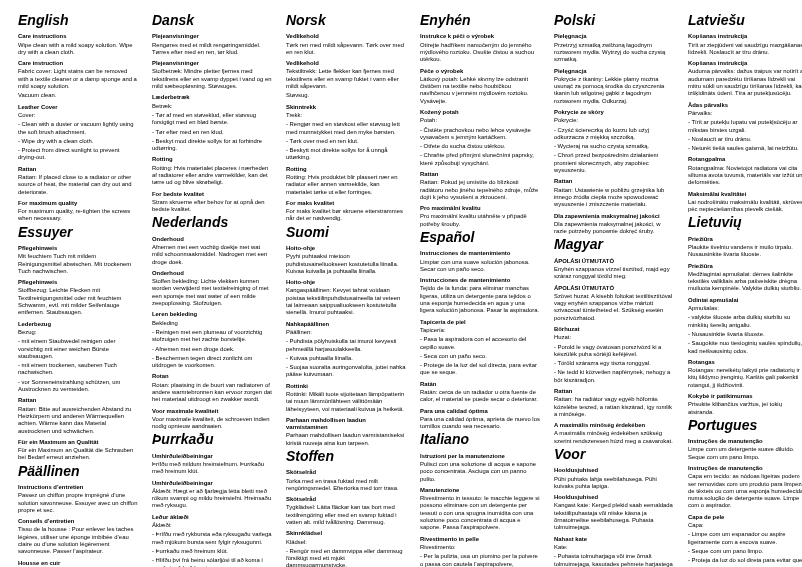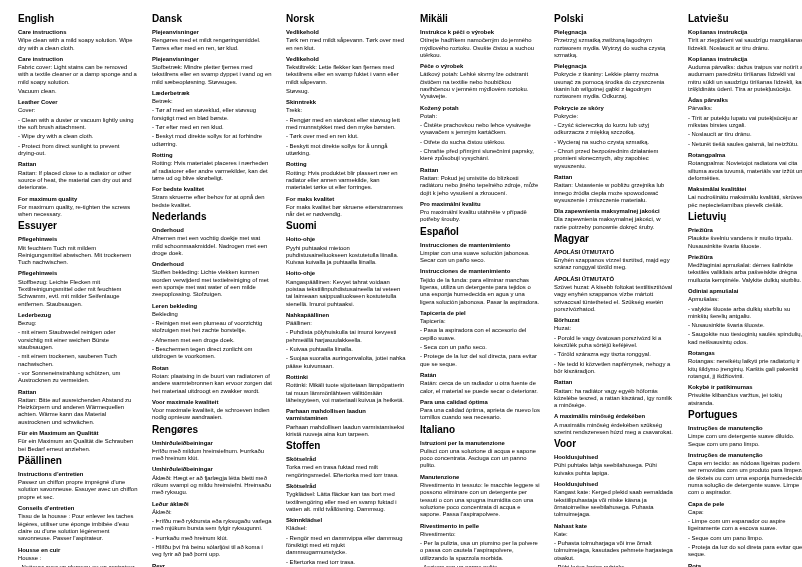--- a/index.html
+++ b/index.html
@@ -13,24 +13,25 @@
   .page {
     box-sizing: border-box;
     padding: 13px 0 0 18px;
     display: flex;
     align-items: flex-start;
   }
   .column { width: 120px; margin-right: 14px; flex: none; }
   .lang-block { min-height: 146px; }
   .lang-block:nth-child(2) { min-height: 158px; }
   .lang-title {
-    font-size: 10px;
+    font-size: 14px;
     font-weight: bold;
     margin: 0 0 5px 0;
     line-height: 1.1;
+    font-style: italic;
   }
   .sec-heading {
     font-size: 5.9px;
     font-weight: bold;
     margin: 4px 0 1px 0;
     line-height: 1.22;
   }
   .sec-text {
     font-size: 5.9px;
     font-weight: normal;
@@ -114,21 +115,21 @@
         <p class="sec-text">Bekleding</p>
         <p class="sec-text">- Reinigen met een plumeau of voorzichtig stofzuigen met het zachte borsteltje.</p>
         <p class="sec-text">- Afnemen met een droge doek.</p>
         <p class="sec-text">- Beschermen tegen direct zonlicht om uitdrogen te voorkomen.</p>
         <h3 class="sec-heading">Rotan</h3>
         <p class="sec-text">Rotan: plaatsing in de buurt van radiatoren of andere warmtebronnen kan ervoor zorgen dat het materiaal uitdroogt en zwakker wordt.</p>
         <h3 class="sec-heading">Voor maximale kwaliteit</h3>
         <p class="sec-text">Voor maximale kwaliteit, de schroeven indien nodig opnieuw aandraaien.</p>
       </section>
       <section class="lang-block">
-        <h2 class="lang-title">Rengøres</h2>
+        <h2 class="lang-title">Þurrkaðu</h2>
         <h3 class="sec-heading">Umhirðuleiðbeiningar</h3>
         <p class="sec-text">Þrífðu með mildum hreinsiefnum. Þurrkaðu með hreinum klút.</p>
         <h3 class="sec-heading">Umhirðuleiðbeiningar</h3>
         <p class="sec-text">Áklæði: Hægt er að fjarlægja létta bletti með rökum svampi og mildu hreinsiefni. Hreinsaðu með ryksugu.</p>
         <h3 class="sec-heading">Leður áklæði</h3>
         <p class="sec-text">Áklæði:</p>
         <p class="sec-text">- Þrífðu með rykbursta eða ryksugaðu varlega með mjúkum bursta sem fylgir ryksugunni.</p>
         <p class="sec-text">- Þurrkaðu með hreinum klút.</p>
         <p class="sec-text">- Hlífðu því frá beinu sólarljósi til að koma í veg fyrir að það þorni upp.</p>
         <h3 class="sec-heading">Reyr</h3>
@@ -175,21 +176,21 @@
         <h3 class="sec-heading">Skötselråd</h3>
         <p class="sec-text">Tygklädsel: Lätta fläckar kan tas bort med textilrengöring eller med en svamp fuktad i vatten alt. mild tvållösning. Dammsug.</p>
         <h3 class="sec-heading">Skinnklädsel</h3>
         <p class="sec-text">Klädsel:</p>
         <p class="sec-text">- Rengör med en dammvippa eller dammsug försiktigt med ett mjukt dammsugarmunstycke.</p>
         <p class="sec-text">- Eftertorka med torr trasa.</p>
       </section>
     </div>
     <div class="column">
       <section class="lang-block">
-        <h2 class="lang-title">Mikäli</h2>
+        <h2 class="lang-title">Enyhén</h2>
         <h3 class="sec-heading">Instrukce k péči o výrobek</h3>
         <p class="sec-text">Otírejte hadříkem namočeným do jemného mýdlového roztoku. Osušte čistou a suchou utěrkou.</p>
         <h3 class="sec-heading">Péče o výrobek</h3>
         <p class="sec-text">Látkový potah: Lehké skvrny lze odstranit čističem na textilie nebo houbičkou navlhčenou v jemném mýdlovém roztoku. Vysávejte.</p>
         <h3 class="sec-heading">Kožený potah</h3>
         <p class="sec-text">Potah:</p>
         <p class="sec-text">- Čistěte prachovkou nebo lehce vysávejte vysavačem s jemným kartáčkem.</p>
         <p class="sec-text">- Otřete do sucha čistou utěrkou.</p>
         <p class="sec-text">- Chraňte před přímými slunečními paprsky, které způsobují vysychání.</p>
         <h3 class="sec-heading">Rattan</h3>

